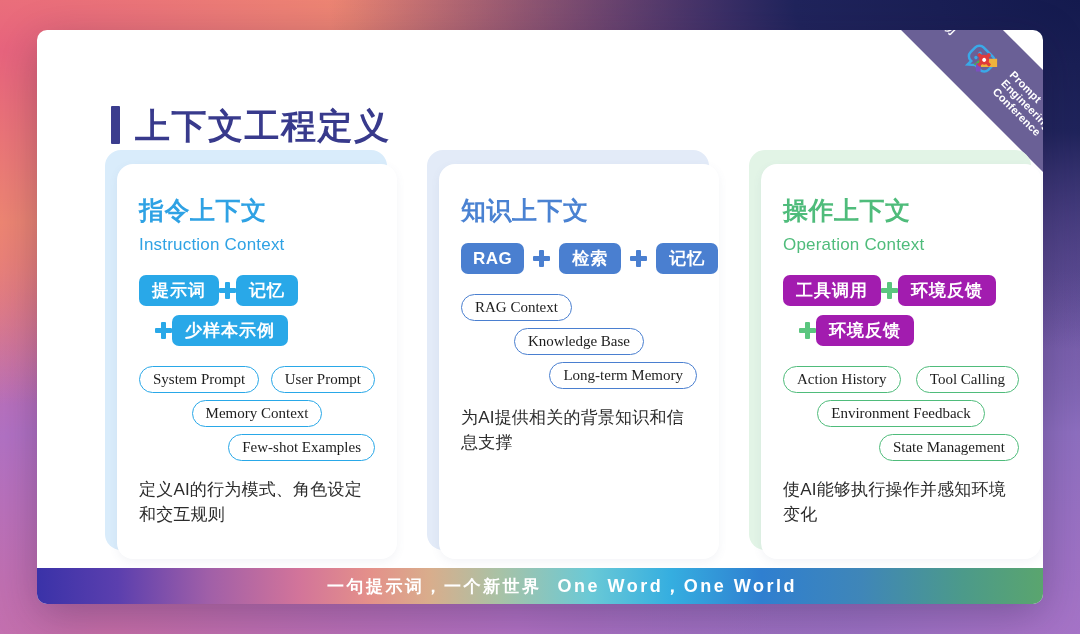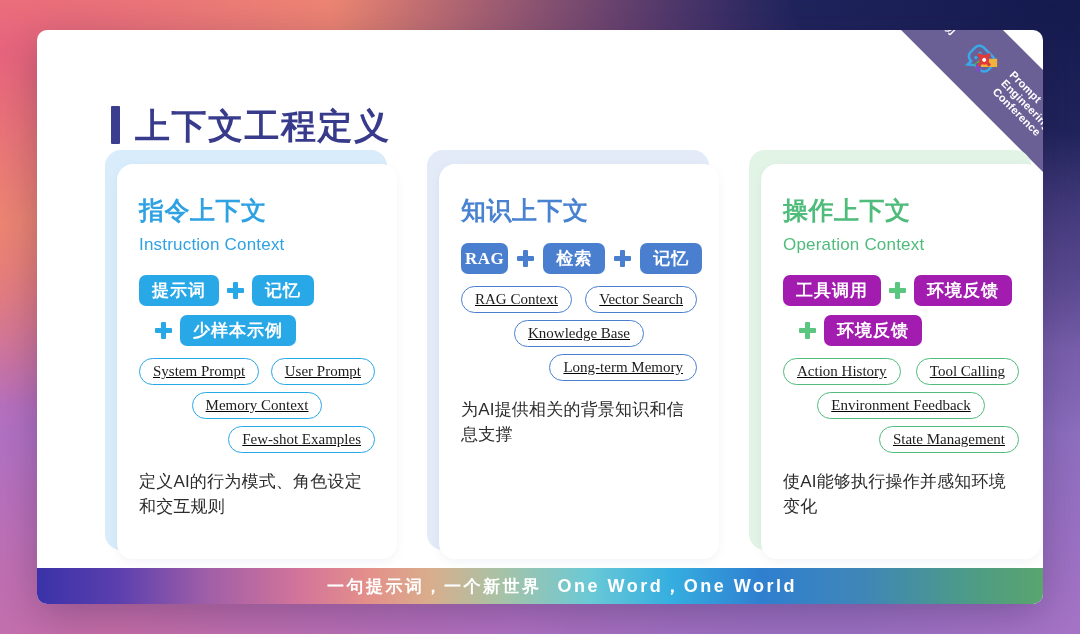--- a/index.html
+++ b/index.html
@@ -149,44 +149,43 @@
   }
   .c1 .card-h-cn, .c1 .card-h-en { color: #2fa2e4; }
   .c2 .card-h-cn, .c2 .card-h-en { color: #4a82d2; }
   .c3 .card-h-cn, .c3 .card-h-en { color: #4fbc7b; }
 
   
   .pill-rows { margin-top: 20px; }
   .pill-row {
     display: flex;
     align-items: center;
-    gap: 8px;
     margin-bottom: 9px;
   }
   .pill-row.r2 { padding-left: 16px; text-align: right; }
   .c2 .pill-row.r1 { gap: 9px; }
 
   .pill {
     display: inline-flex;
     align-items: center;
     justify-content: center;
     height: 31px;
     padding: 0 13px;
     border-radius: 7px;
     color: #ffffff;
     font-size: 17px;
     font-weight: 700;
     letter-spacing: 1px;
     white-space: nowrap;
   }
   .pill.serif {
-    font-family: Liberation Serif, serif;
+    font-family: Liberation Sans, sans-serif;
     font-size: 17px;
     letter-spacing: 0.5px;
-    padding: 0 4px;
+    padding: 0 12px;
   }
   .c1 .pill { background: #29a8e8; }
   .c2 .pill { background: #4a7fd0; }
   .c3 .pill { background: #a21caf; }
 
   .plus {
     position: relative;
     width: 17px; height: 17px;
     flex: none;
   }
@@ -196,21 +195,21 @@
     background: currentColor;
     border-radius: 1px;
   }
   .plus::before { left: 6px; top: 0;   width: 5px; height: 17px; }
   .plus::after  { left: 0;   top: 6px; width: 17px; height: 5px; }
   .c1 .plus { color: #29a8e8; }
   .c2 .plus { color: #4a7fd0; }
   .c3 .plus { color: #5bc67f; }
 
   
-  .tags { margin-top: 12px; text-decoration: underline; }
+  .tags { margin-top: 20px; }
   .tag-row { display: flex; margin-bottom: 7px; }
   .tag-row.indent1 { justify-content: center; }
   .tag-row.indent2 { justify-content: flex-end; }
   .tag-row.spread { justify-content: space-between; }
 
   .tag {
     display: inline-flex;
     align-items: center;
     justify-content: center;
     height: 27px;
@@ -343,21 +342,20 @@
                 <span class="pill serif">RAG</span>
                 <span class="plus"></span>
                 <span class="pill">检索</span>
                 <span class="plus"></span>
                 <span class="pill">记忆</span>
               </div>
             </div>
             <div class="tags">
               <div class="tag-row spread">
                 <span class="tag">RAG Context</span>
-                <span class="tag">Vector Search</span>
               </div>
               <div class="tag-row indent1">
                 <span class="tag">Knowledge Base</span>
               </div>
               <div class="tag-row indent2">
                 <span class="tag">Long-term Memory</span>
               </div>
             </div>
             <div class="card-desc">为AI提供相关的背景知识和信息支撑</div>
           </div>

